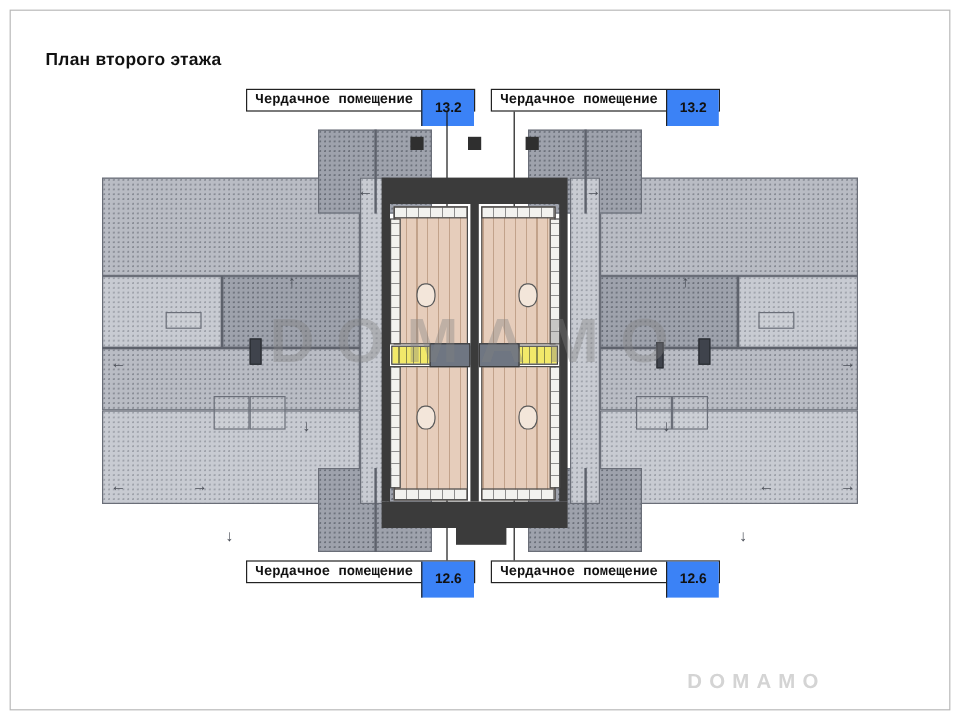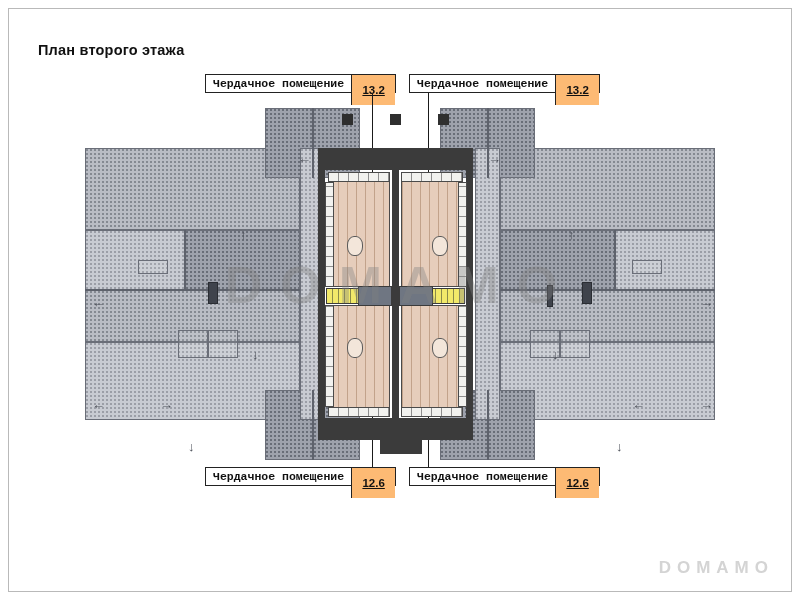--- a/index.html
+++ b/index.html
@@ -8,21 +8,21 @@
     background: #ffffff;
   }
   body {
     width: 800px;
     height: 600px;
     font-family: "Liberation Sans", sans-serif;
     overflow: hidden;
   }
   #page {
     position: relative;
-    width: 800px;
+    width: 714px;
     height: 600px;
     background: #ffffff;
     box-sizing: border-box;
   }
   #page-border {
     position: absolute;
     left: 8px;
     top: 8px;
     width: 784px;
     height: 584px;
@@ -151,25 +151,24 @@
     color: #111;
     white-space: nowrap;
     font-family: Liberation Mono, monospace;
   }
   .label .lbl-area {
     display: flex;
     align-items: center;
     justify-content: center;
     min-width: 33px;
     padding: 15px 5px;
-    background: #fdba74;
+    background: #3b82f6;
     border-left: 1px solid #222;
     font-weight: bold;
     color: #111;
-    text-decoration: underline;
   }
   .leader {
     position: absolute;
     width: 1px;
     background: #1a1a1a;
   }
   
   #watermark-center {
     position: absolute;
     left: 175px;

